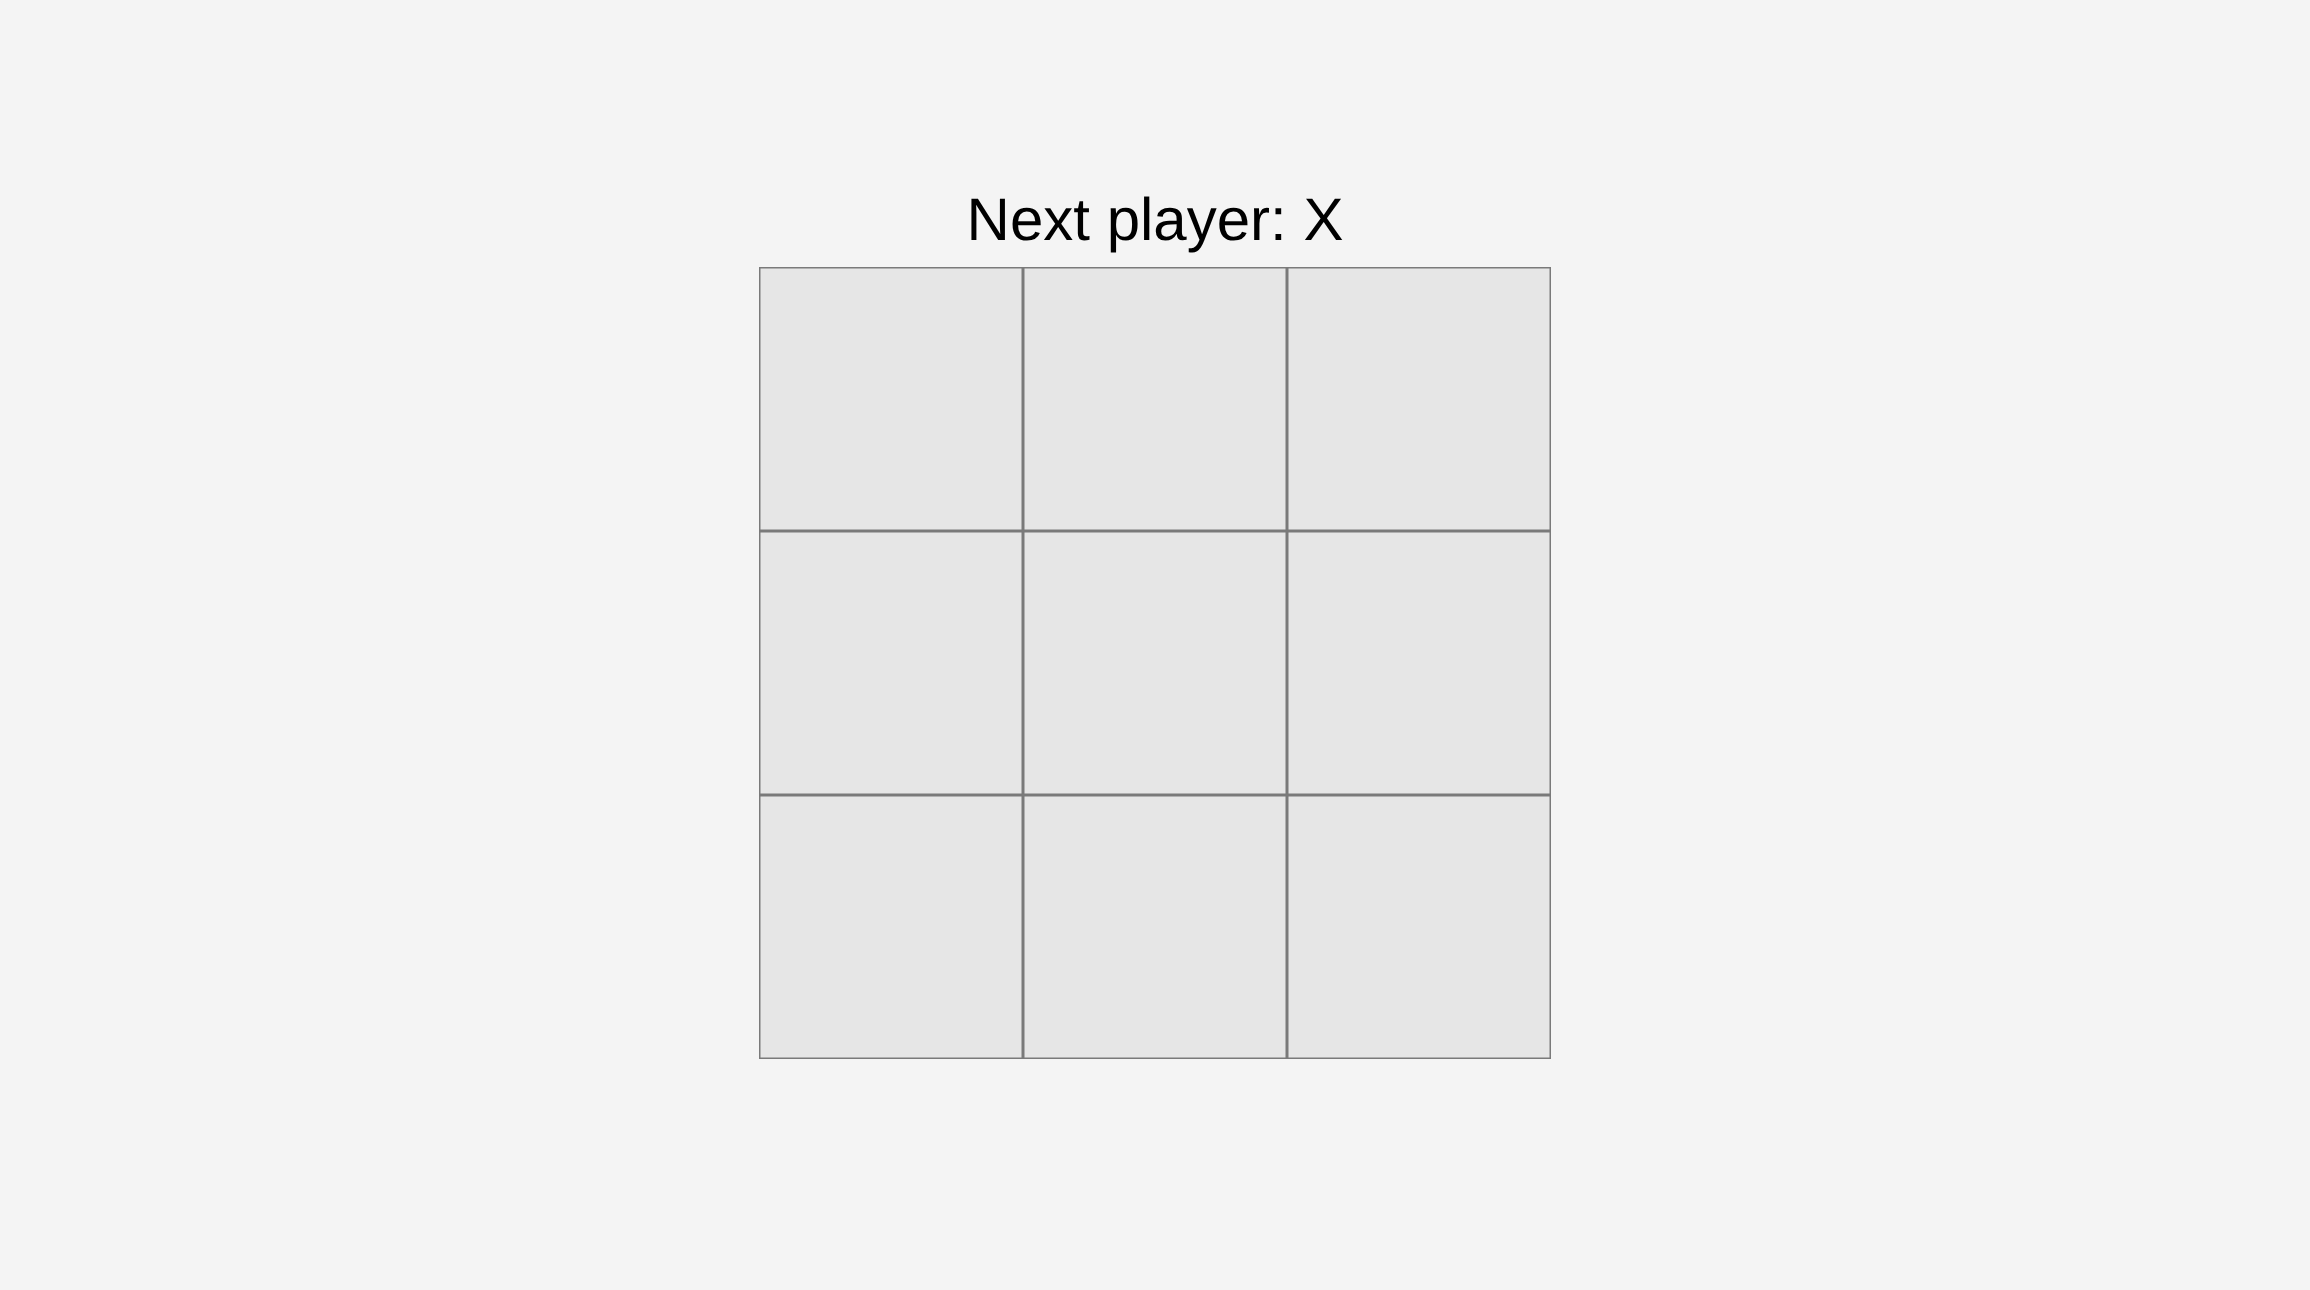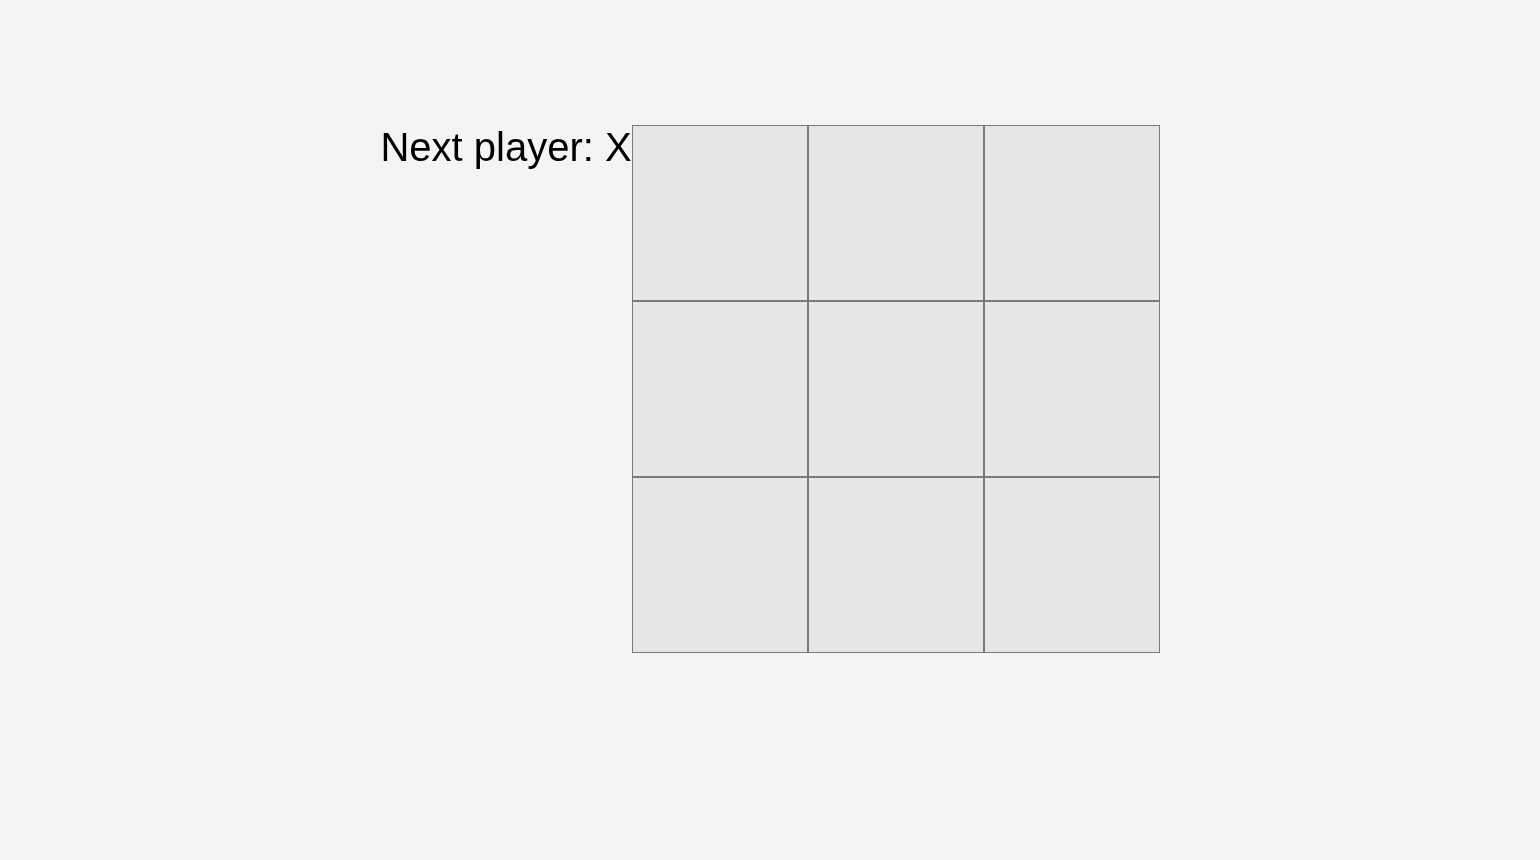--- a/index.html
+++ b/index.html
@@ -14,22 +14,22 @@
       background: #f4f4f4;
       font-family: "Segoe UI", Arial, sans-serif;
       display: flex;
       justify-content: center;
       align-items: flex-start;
       padding-top: 125px;
     }
 
     .game-container {
       display: flex;
-      flex-direction: row;
-      align-items: flex-start;
+      flex-direction: column;
+      align-items: center;
     }
 
     .status {
       font-size: 40px;
       color: #000;
       margin-bottom: 8px;
       font-weight: 400;
     }
 
     .board {

